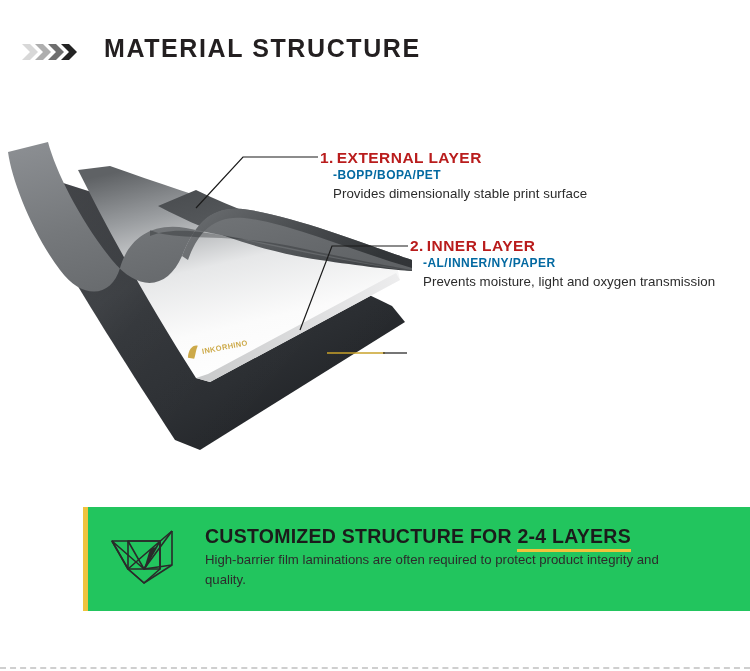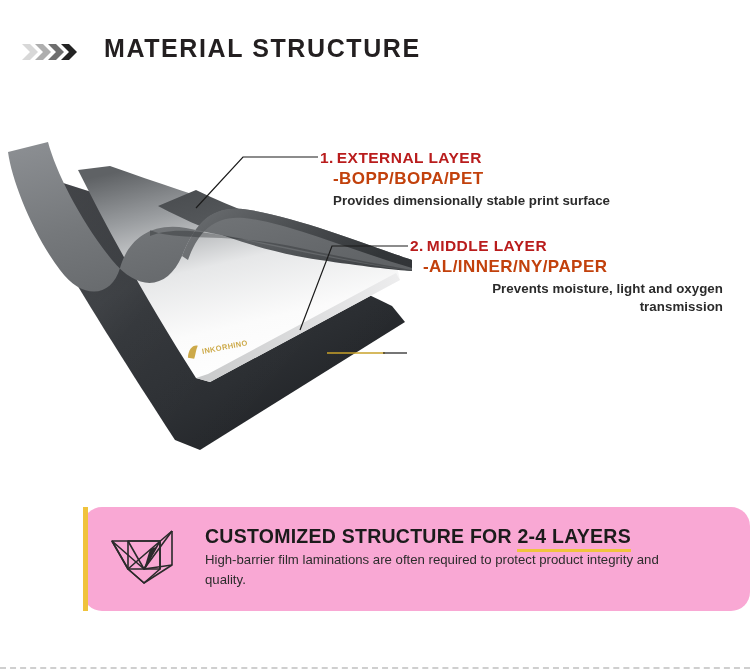--- a/index.html
+++ b/index.html
@@ -26,36 +26,36 @@
   
   .leaders{position:absolute;left:0;top:110px;width:750px;height:380px;pointer-events:none;}
 
   .label{position:absolute;}
   .label .ttl{
     font-size:15.5px;font-weight:700;letter-spacing:.45px;
     color:#b91c1c;white-space:nowrap;line-height:1.28;
   }
   .label .ttl .num{margin-right:3px;}
   .label .sub{
-    font-size:17px;font-weight:700;letter-spacing:.45px;
-    color:#c2410c;white-space:nowrap;line-height:1.28;margin-left:13px;
+    font-size:12px;font-weight:700;letter-spacing:.45px;
+    color:#0369a1;white-space:nowrap;line-height:1.28;margin-left:13px;
   }
   .label .desc{
-    font-size:13.3px;font-weight:700;letter-spacing:.05px;
+    font-size:13.3px;font-weight:400;letter-spacing:.05px;
     color:#2b2b2b;line-height:1.35;margin-left:13px;margin-top:2px;
   }
 
   #label-1{left:320px;top:148px;}
   #label-2{left:410px;top:236px;}
   #label-3{left:410px;top:341px;}
 
   
   .banner{
     position:absolute;left:83px;top:507px;width:667px;height:104px;
-    background:#f9a8d4;display:flex;align-items:center;border-radius:19px;
+    background:#22c55e;display:flex;align-items:center;
   }
   .banner-accent{
     position:absolute;left:0;top:0;width:5px;height:104px;
     background:#f0c33c;
   }
   .banner-icon{
     position:absolute;left:23px;top:18px;width:72px;height:68px;
   }
   .banner-text{position:absolute;left:122px;top:18px;width:530px;}
   .banner-head{
@@ -210,21 +210,21 @@
   <div class="label" id="label-1">
     <div class="ttl">
       <span class="num">1.</span><span>EXTERNAL LAYER</span>
     </div>
     <div class="sub">-BOPP/BOPA/PET</div>
     <div class="desc">Provides dimensionally stable print surface</div>
   </div>
 
   <div class="label" id="label-2">
     <div class="ttl">
-      <span class="num">2.</span><span>MIDDLE LAYER</span>
+      <span class="num">2.</span><span>INNER LAYER</span>
     </div>
     <div class="sub">-AL/INNER/NY/PAPER</div>
     <div class="desc" style="max-width:300px;white-space:normal;text-align:right;">Prevents moisture, light and oxygen transmission</div>
   </div>
 
 
   <div class="banner">
     <div class="banner-accent"></div>
 
     <div class="banner-icon">

